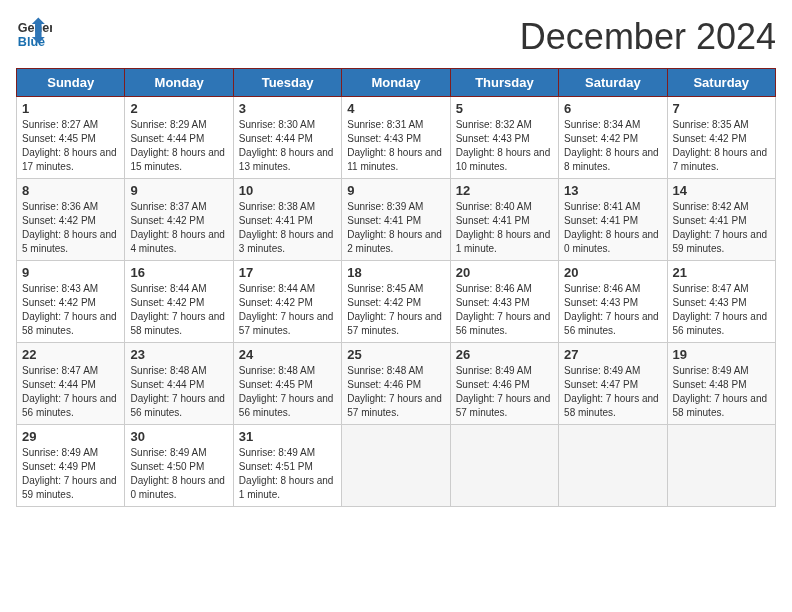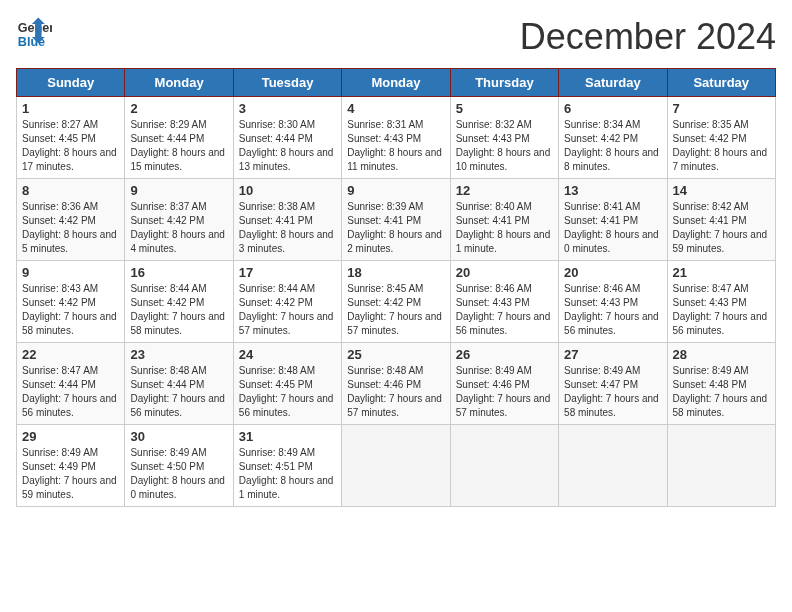--- a/index.html
+++ b/index.html
@@ -215,21 +215,21 @@
         </td>
         <td>
           <span class="day-num">26</span>
           <div class="cell-text">Sunrise: 8:49 AM<br>Sunset: 4:46 PM<br>Daylight: 7 hours and 57 minutes.</div>
         </td>
         <td>
           <span class="day-num">27</span>
           <div class="cell-text">Sunrise: 8:49 AM<br>Sunset: 4:47 PM<br>Daylight: 7 hours and 58 minutes.</div>
         </td>
         <td>
-          <span class="day-num">28</span>
+          <span class="day-num">19</span>
           <div class="cell-text">Sunrise: 8:49 AM<br>Sunset: 4:48 PM<br>Daylight: 7 hours and 58 minutes.</div>
         </td>
       </tr>
       <tr>
         <td>
           <span class="day-num">29</span>
           <div class="cell-text">Sunrise: 8:49 AM<br>Sunset: 4:49 PM<br>Daylight: 7 hours and 59 minutes.</div>
         </td>
         <td>
           <span class="day-num">30</span>

